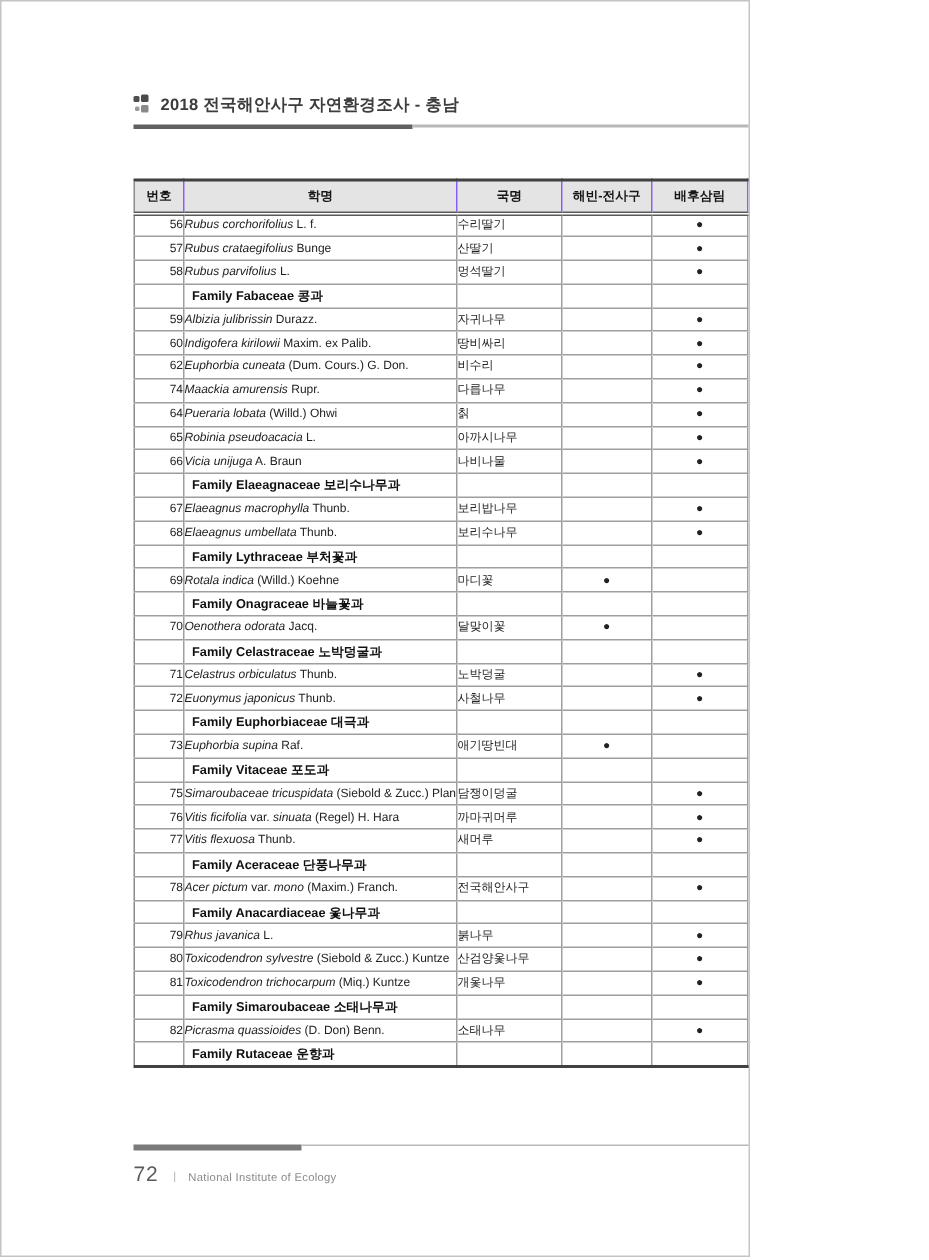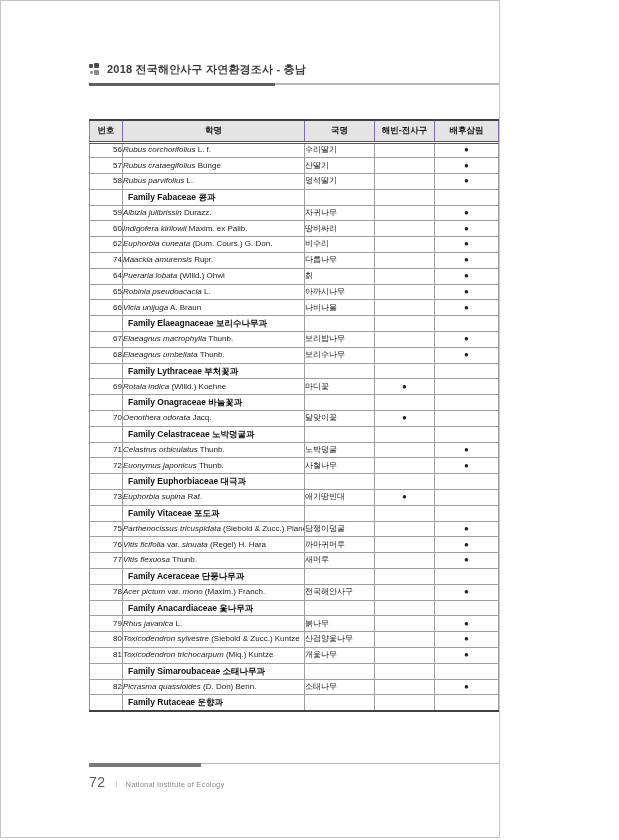--- a/index.html
+++ b/index.html
@@ -295,21 +295,21 @@
           <tr class="family">
             <td class="c-no"></td>
             <td class="c-name">Family Vitaceae 포도과</td>
             <td class="c-kor"></td>
             <td class="c-dot"></td>
             <td class="c-dot"></td>
             <td class="c-note"></td>
           </tr>
           <tr>
             <td class="c-no">75</td>
-            <td class="c-name"><span class="sci-it">Parthenocissus tricuspidata</span><span class="sci-n"> (Siebold &amp; Zucc.) Planch.</span></td>
+            <td class="c-name"><span class="sci-it">Simaroubaceae tricuspidata</span><span class="sci-n"> (Siebold &amp; Zucc.) Planch.</span></td>
             <td class="c-kor">담쟁이덩굴</td>
             <td class="c-dot"></td>
             <td class="c-dot">●</td>
             <td class="c-note"></td>
           </tr>
           <tr>
             <td class="c-no">76</td>
             <td class="c-name"><span class="sci-it">Vitis ficifolia</span><span class="sci-n"> var. </span><span class="sci-it">sinuata</span><span class="sci-n"> (Regel) H. Hara</span></td>
             <td class="c-kor">까마귀머루</td>
             <td class="c-dot"></td>

